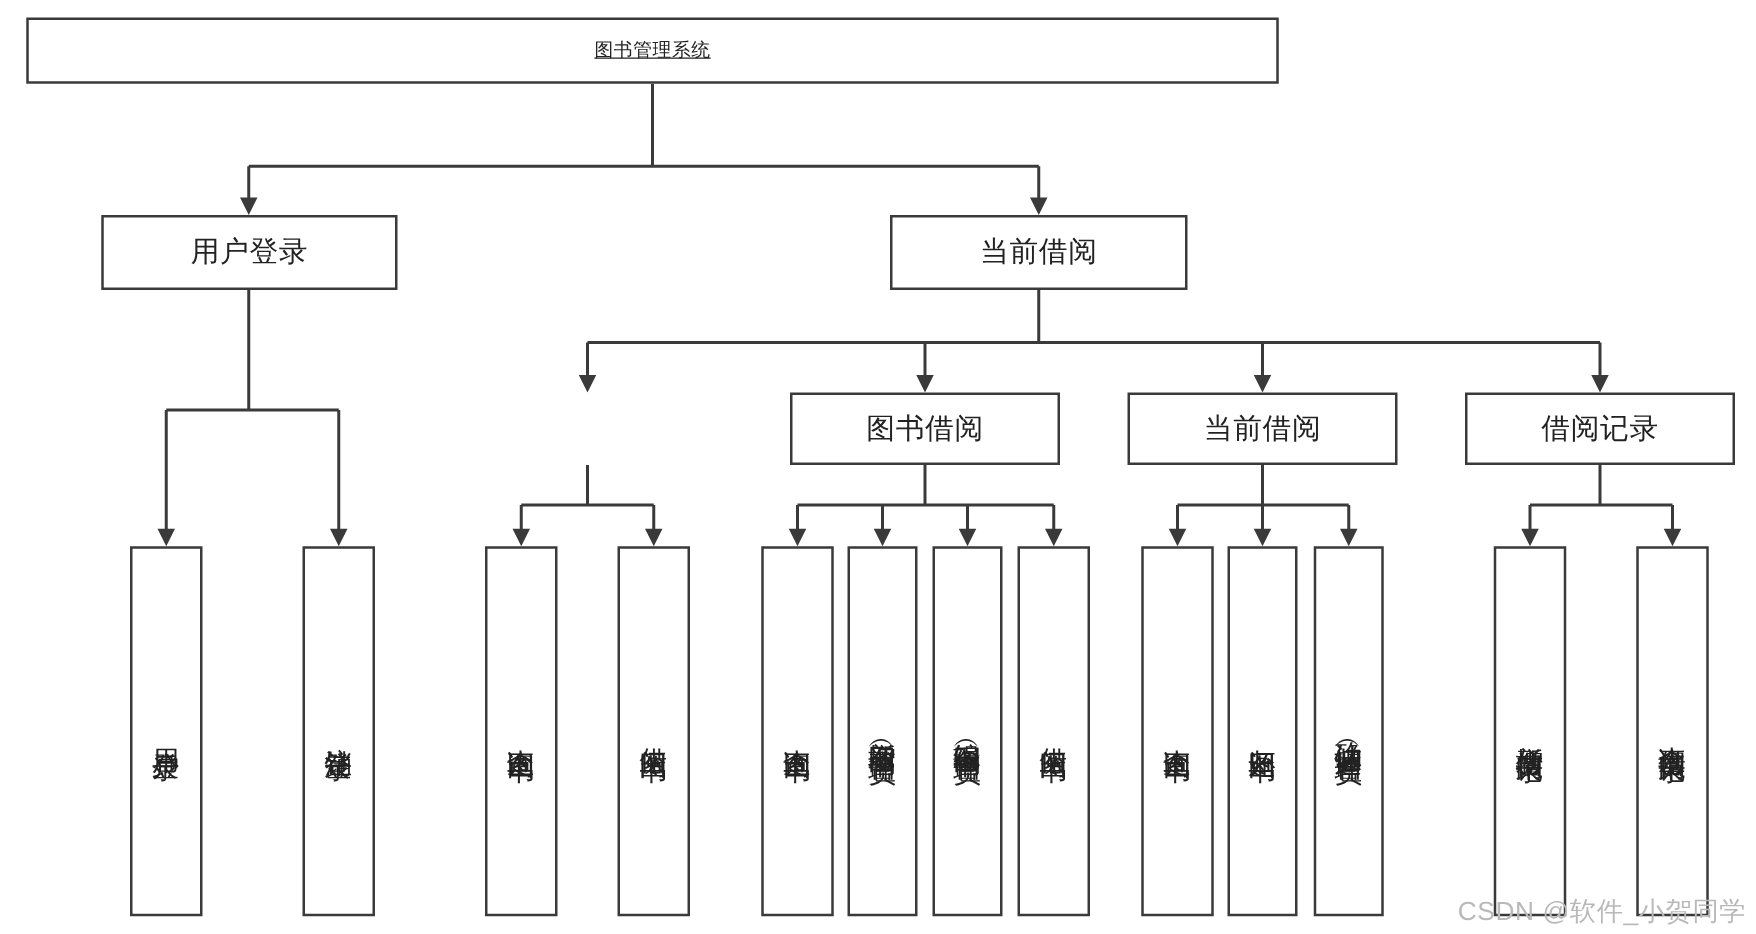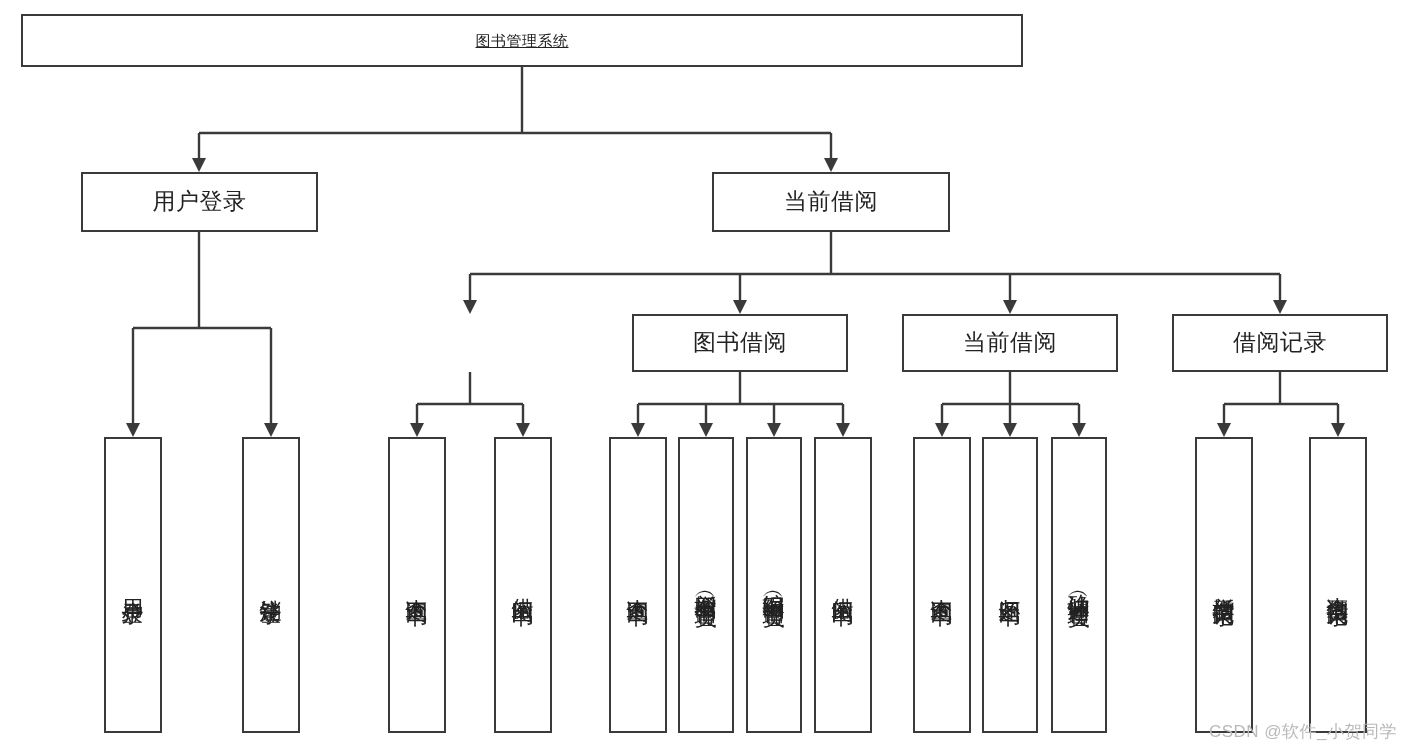--- a/index.html
+++ b/index.html
@@ -76,21 +76,21 @@
     line-height: 1.05;
     letter-spacing: 2px;
     text-align: center;
     max-height: 100%;
   }
   
   #watermark {
     position: absolute;
     right: 8px;
     bottom: 4px;
-    font-size: 17px;
+    font-size: 21px;
     color: #b9b9b9;
     letter-spacing: 0.5px;
     white-space: nowrap;
     z-index: 5;
   }
 </style>
 </head>
 <body>
 
 <div id="canvas">

